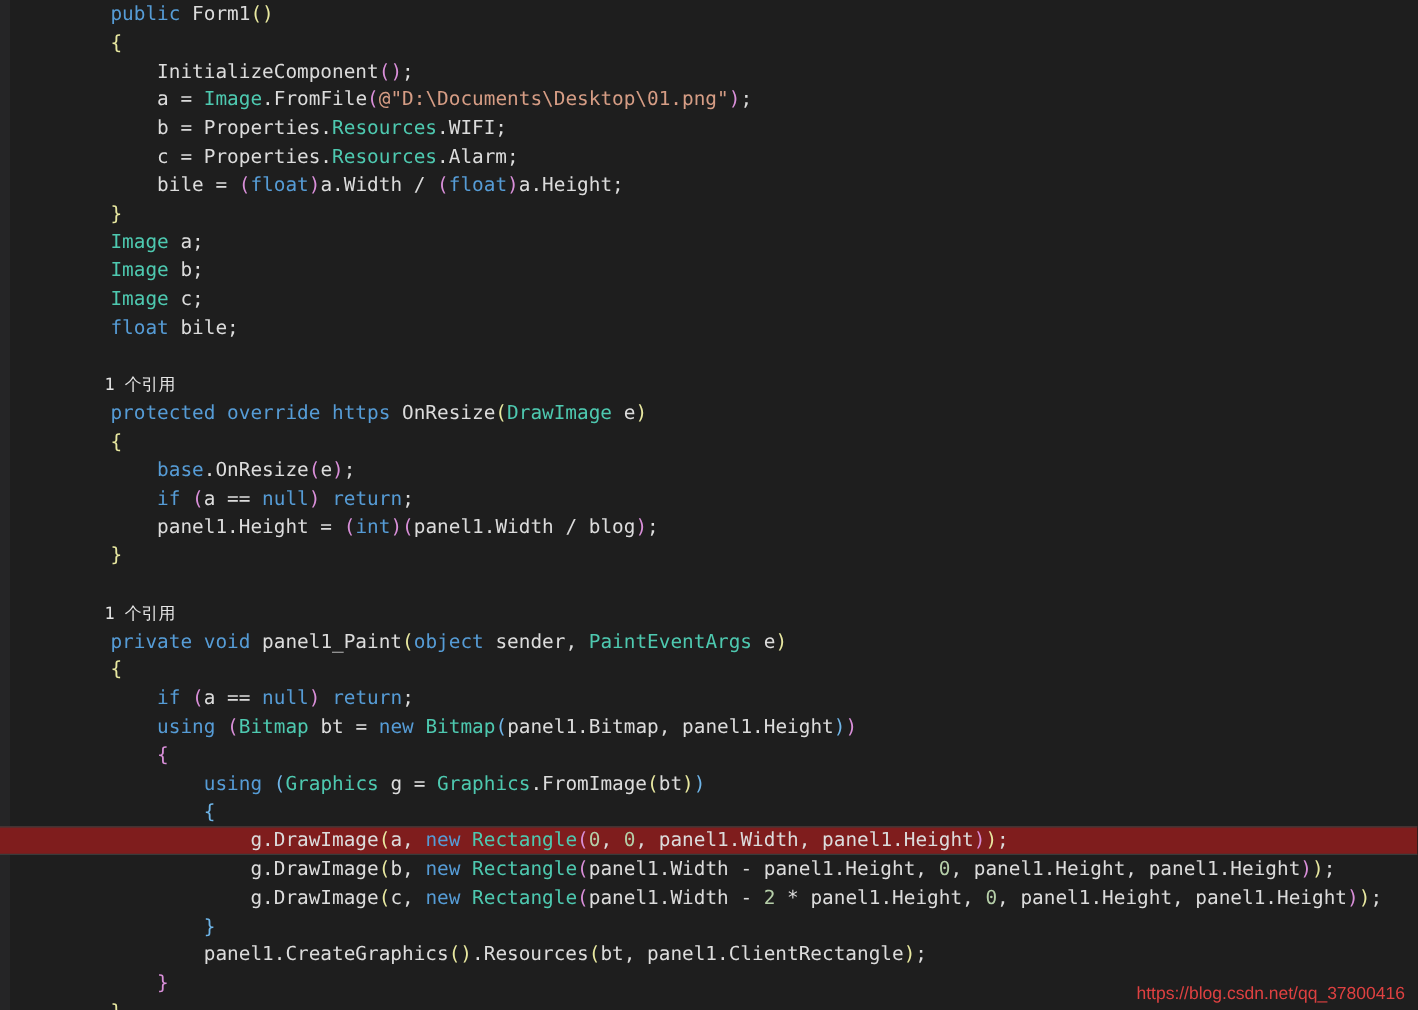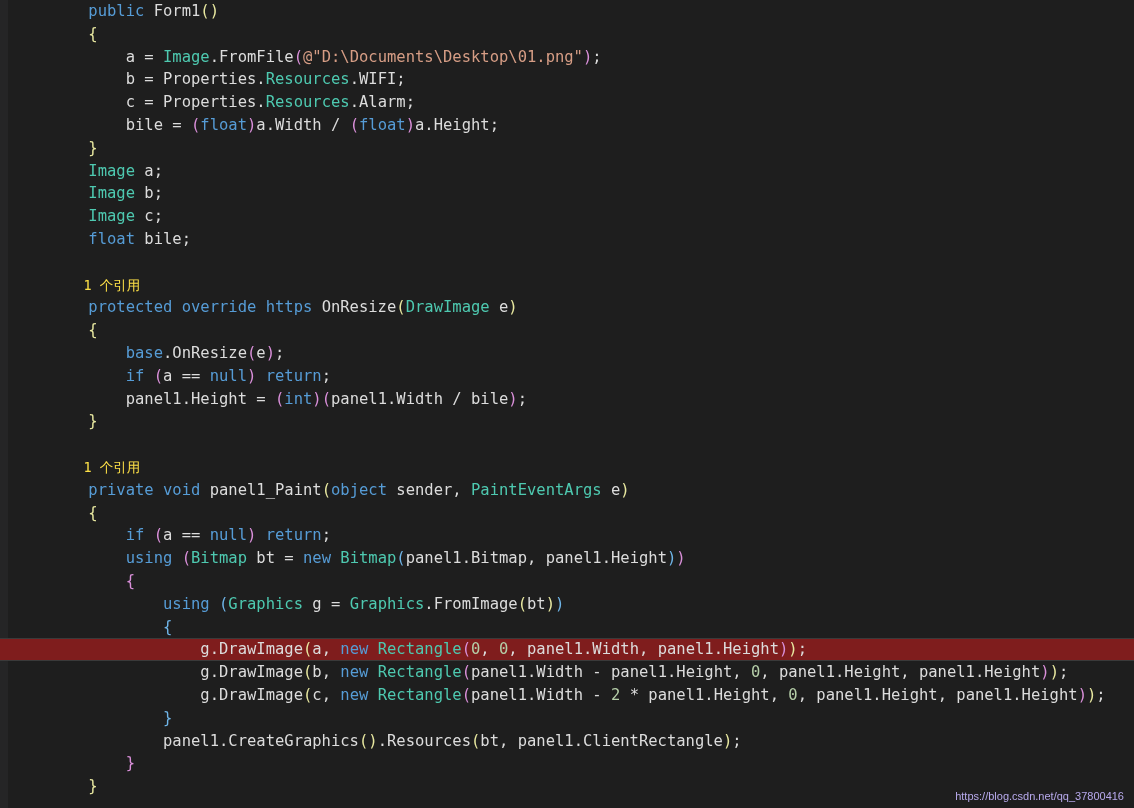--- a/index.html
+++ b/index.html
@@ -62,51 +62,52 @@
   .line.blank {
     color: transparent;
   }
 
   
   .kw   { color: #569cd6; }   
   .type { color: #4ec9b0; }   
   .str  { color: #d69d85; }   
   .num  { color: #b5cea8; }   
   .plain{ color: #dcdcdc; }   
-  .codelens { color: #fde047; font-size: 13.5px; }
+  .codelens { color: #e5e5e5; font-size: 13.5px; }
 
   
   .b1 { color: #e8e8a0; }
   .b2 { color: #d98fd9; }
   .b3 { color: #6fb5e8; }
 
   #watermark {
     position: absolute;
     right: 10px;
     bottom: 6px;
     font-family: "Liberation Sans", sans-serif;
-    font-size: 11px;
-    color: #c4b5fd;
+    font-size: 14px;
+    color: #ef4444;
     opacity: 0.92;
     white-space: nowrap;
   }
 </style>
 </head>
 <body>
 
 <div id="editor">
 
   <div id="glyph-margin"></div>
 
   <div id="code-surface">
 
     <div class="line"><span class="kw">    public</span><span class="plain"> Form1</span><span class="b1">(</span><span class="b1">)</span></div>
 
     <div class="line"><span class="b1">    {</span></div>
 
+    <div class="line"><span class="plain">        InitializeComponent</span><span class="b2">(</span><span class="b2">)</span><span class="plain">;</span></div>
 
     <div class="line"><span class="plain">        a = </span><span class="type">Image</span><span class="plain">.FromFile</span><span class="b2">(</span><span class="str">@"D:\Documents\Desktop\01.png"</span><span class="b2">)</span><span class="plain">;</span></div>
 
     <div class="line"><span class="plain">        b = Properties.</span><span class="type">Resources</span><span class="plain">.WIFI;</span></div>
 
     <div class="line"><span class="plain">        c = Properties.</span><span class="type">Resources</span><span class="plain">.Alarm;</span></div>
 
     <div class="line"><span class="plain">        bile = </span><span class="b2">(</span><span class="kw">float</span><span class="b2">)</span><span class="plain">a.Width / </span><span class="b2">(</span><span class="kw">float</span><span class="b2">)</span><span class="plain">a.Height;</span></div>
 
     <div class="line"><span class="b1">    }</span></div>
@@ -124,21 +125,21 @@
     <div class="line"><span class="codelens">    </span><span class="codelens">1 个引用</span></div>
 
     <div class="line"><span class="kw">    protected override https</span><span class="plain"> OnResize</span><span class="b1">(</span><span class="type">DrawImage</span><span class="plain"> e</span><span class="b1">)</span></div>
 
     <div class="line"><span class="b1">    {</span></div>
 
     <div class="line"><span class="kw">        base</span><span class="plain">.OnResize</span><span class="b2">(</span><span class="plain">e</span><span class="b2">)</span><span class="plain">;</span></div>
 
     <div class="line"><span class="kw">        if</span><span class="plain"> </span><span class="b2">(</span><span class="plain">a == </span><span class="kw">null</span><span class="b2">)</span><span class="plain"> </span><span class="kw">return</span><span class="plain">;</span></div>
 
-    <div class="line"><span class="plain">        panel1.Height = </span><span class="b2">(</span><span class="kw">int</span><span class="b2">)</span><span class="b2">(</span><span class="plain">panel1.Width / bile</span><span class="b2">)</span><span class="plain">;</span></div>
+    <div class="line"><span class="plain">        panel1.Height = </span><span class="b2">(</span><span class="kw">int</span><span class="b2">)</span><span class="b2">(</span><span class="plain">panel1.Width / blog</span><span class="b2">)</span><span class="plain">;</span></div>
 
     <div class="line"><span class="b1">    }</span></div>
 
     <div class="line blank">&nbsp;</div>
 
     <div class="line"><span class="codelens">    </span><span class="codelens">1 个引用</span></div>
 
     <div class="line"><span class="kw">    private void</span><span class="plain"> panel1_Paint</span><span class="b1">(</span><span class="kw">object</span><span class="plain"> sender, </span><span class="type">PaintEventArgs</span><span class="plain"> e</span><span class="b1">)</span></div>
 
     <div class="line"><span class="b1">    {</span></div>

